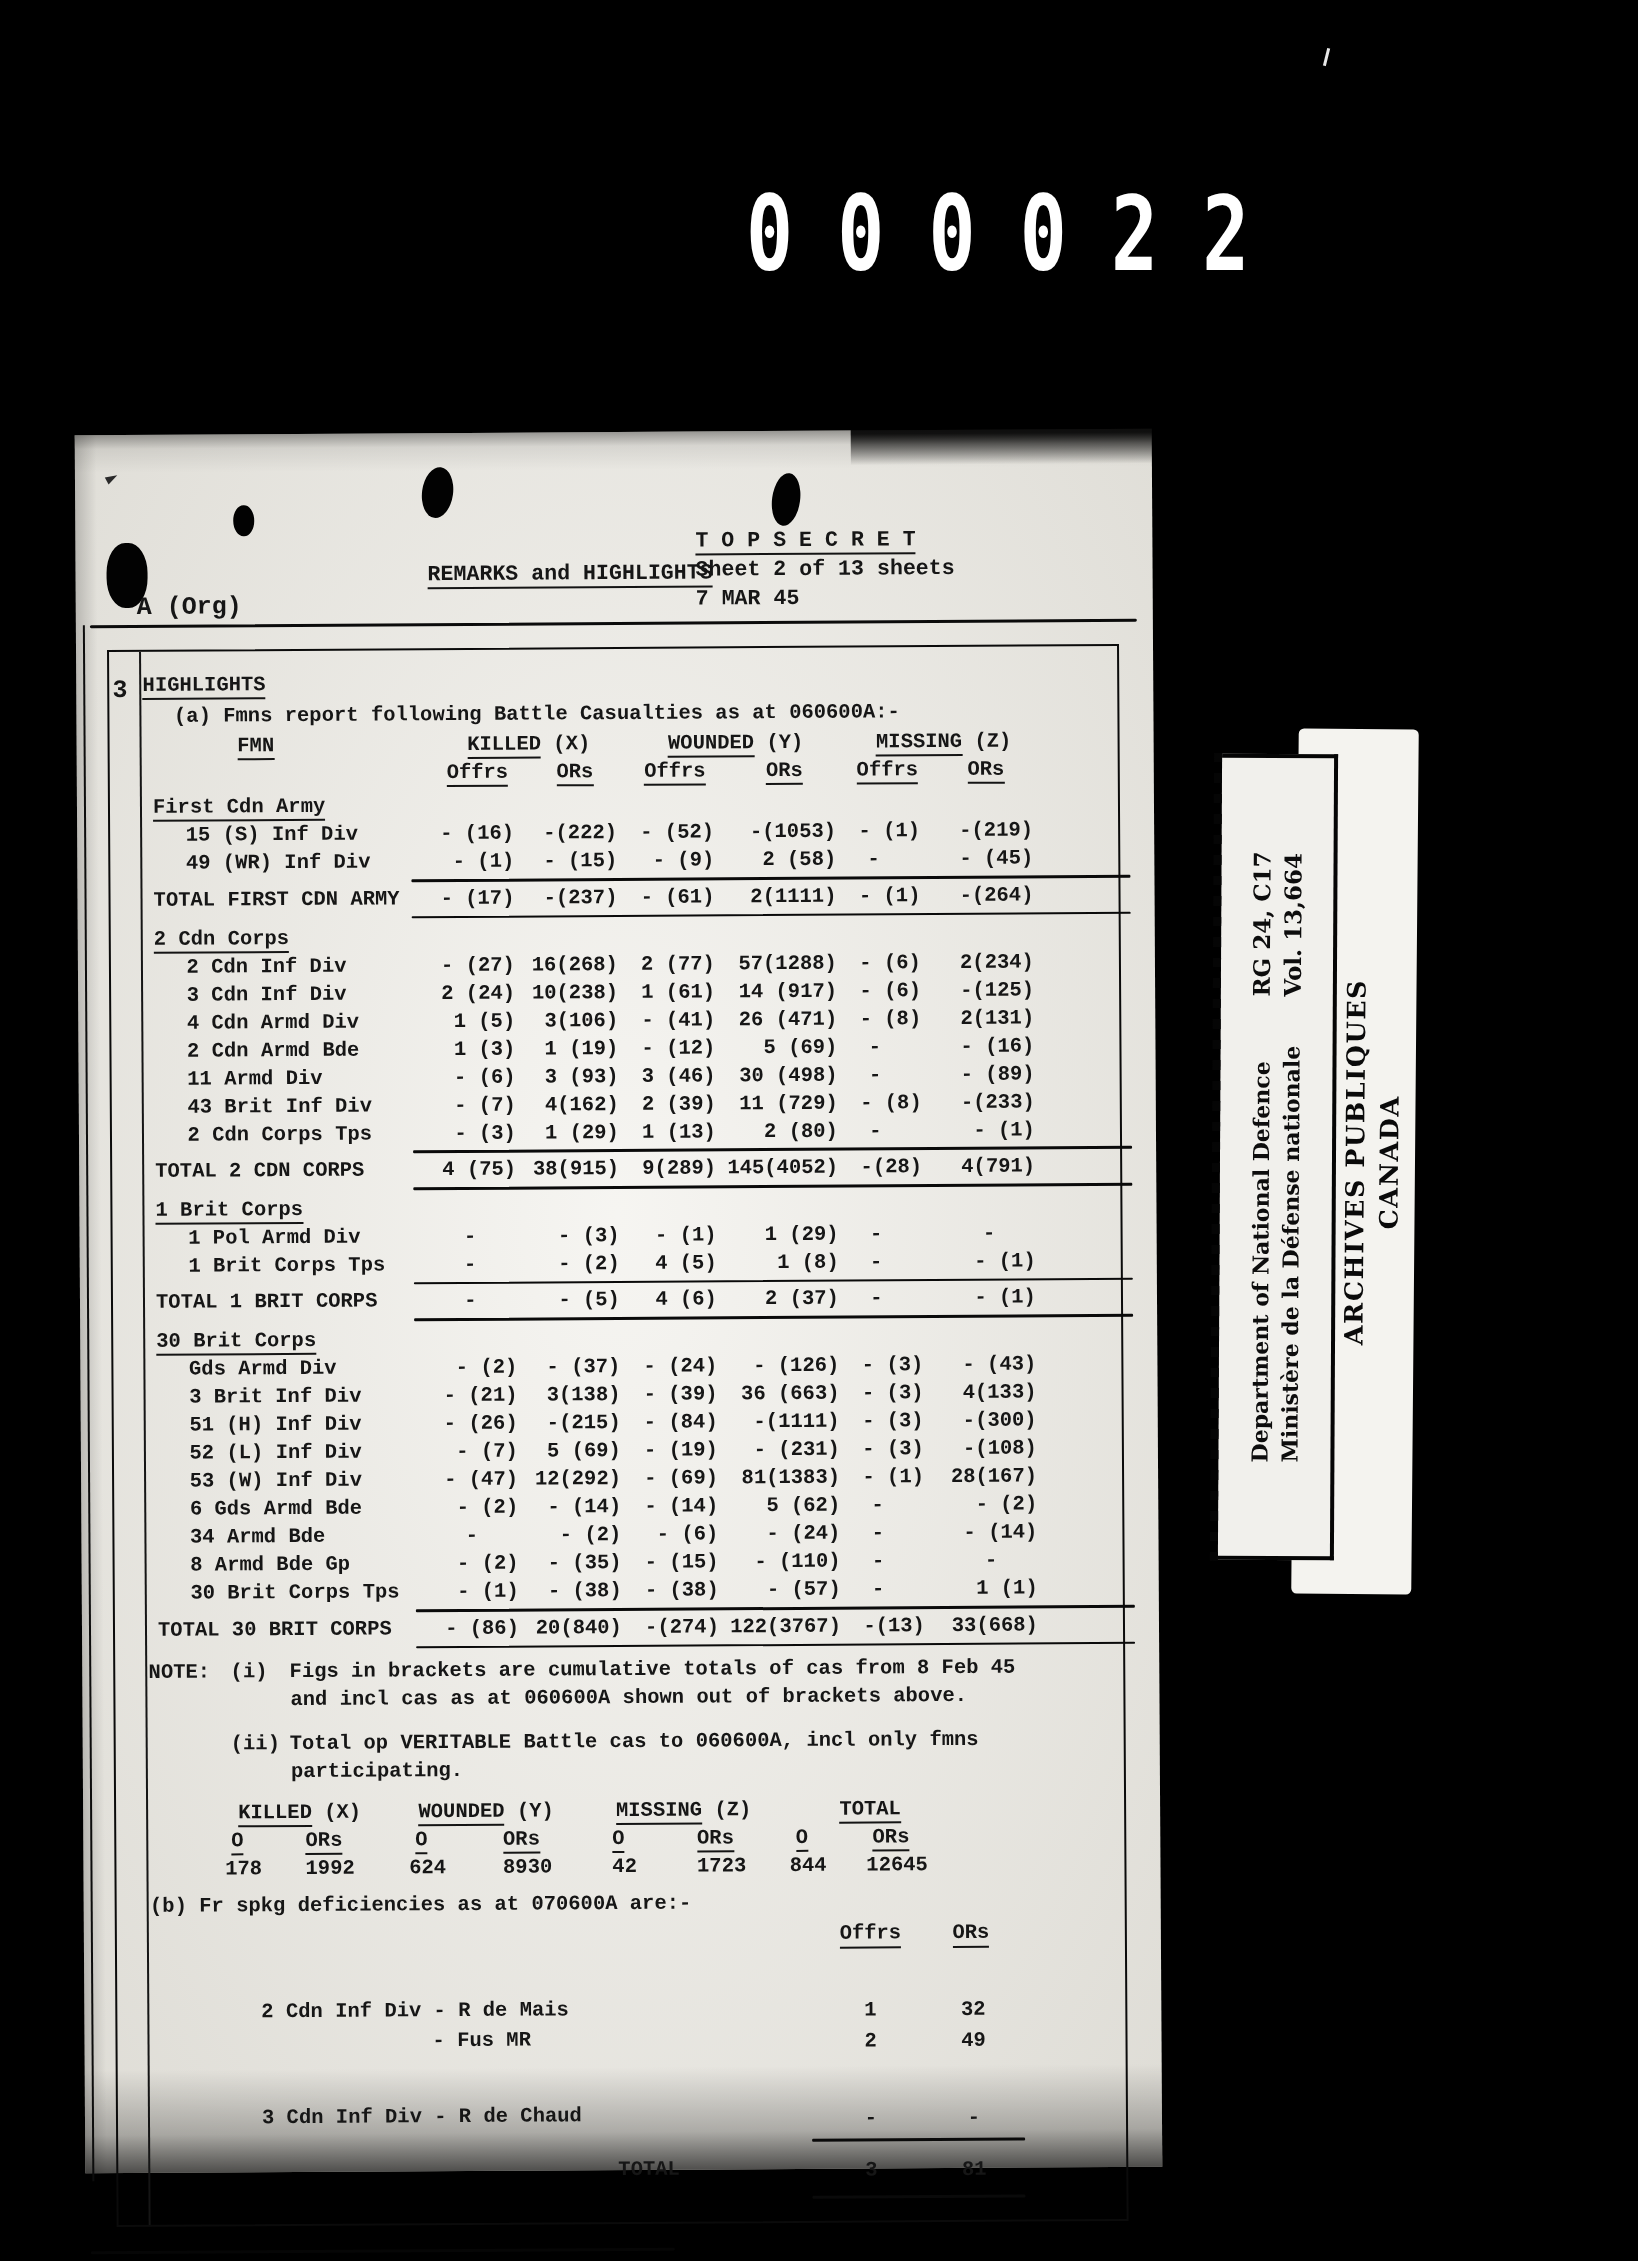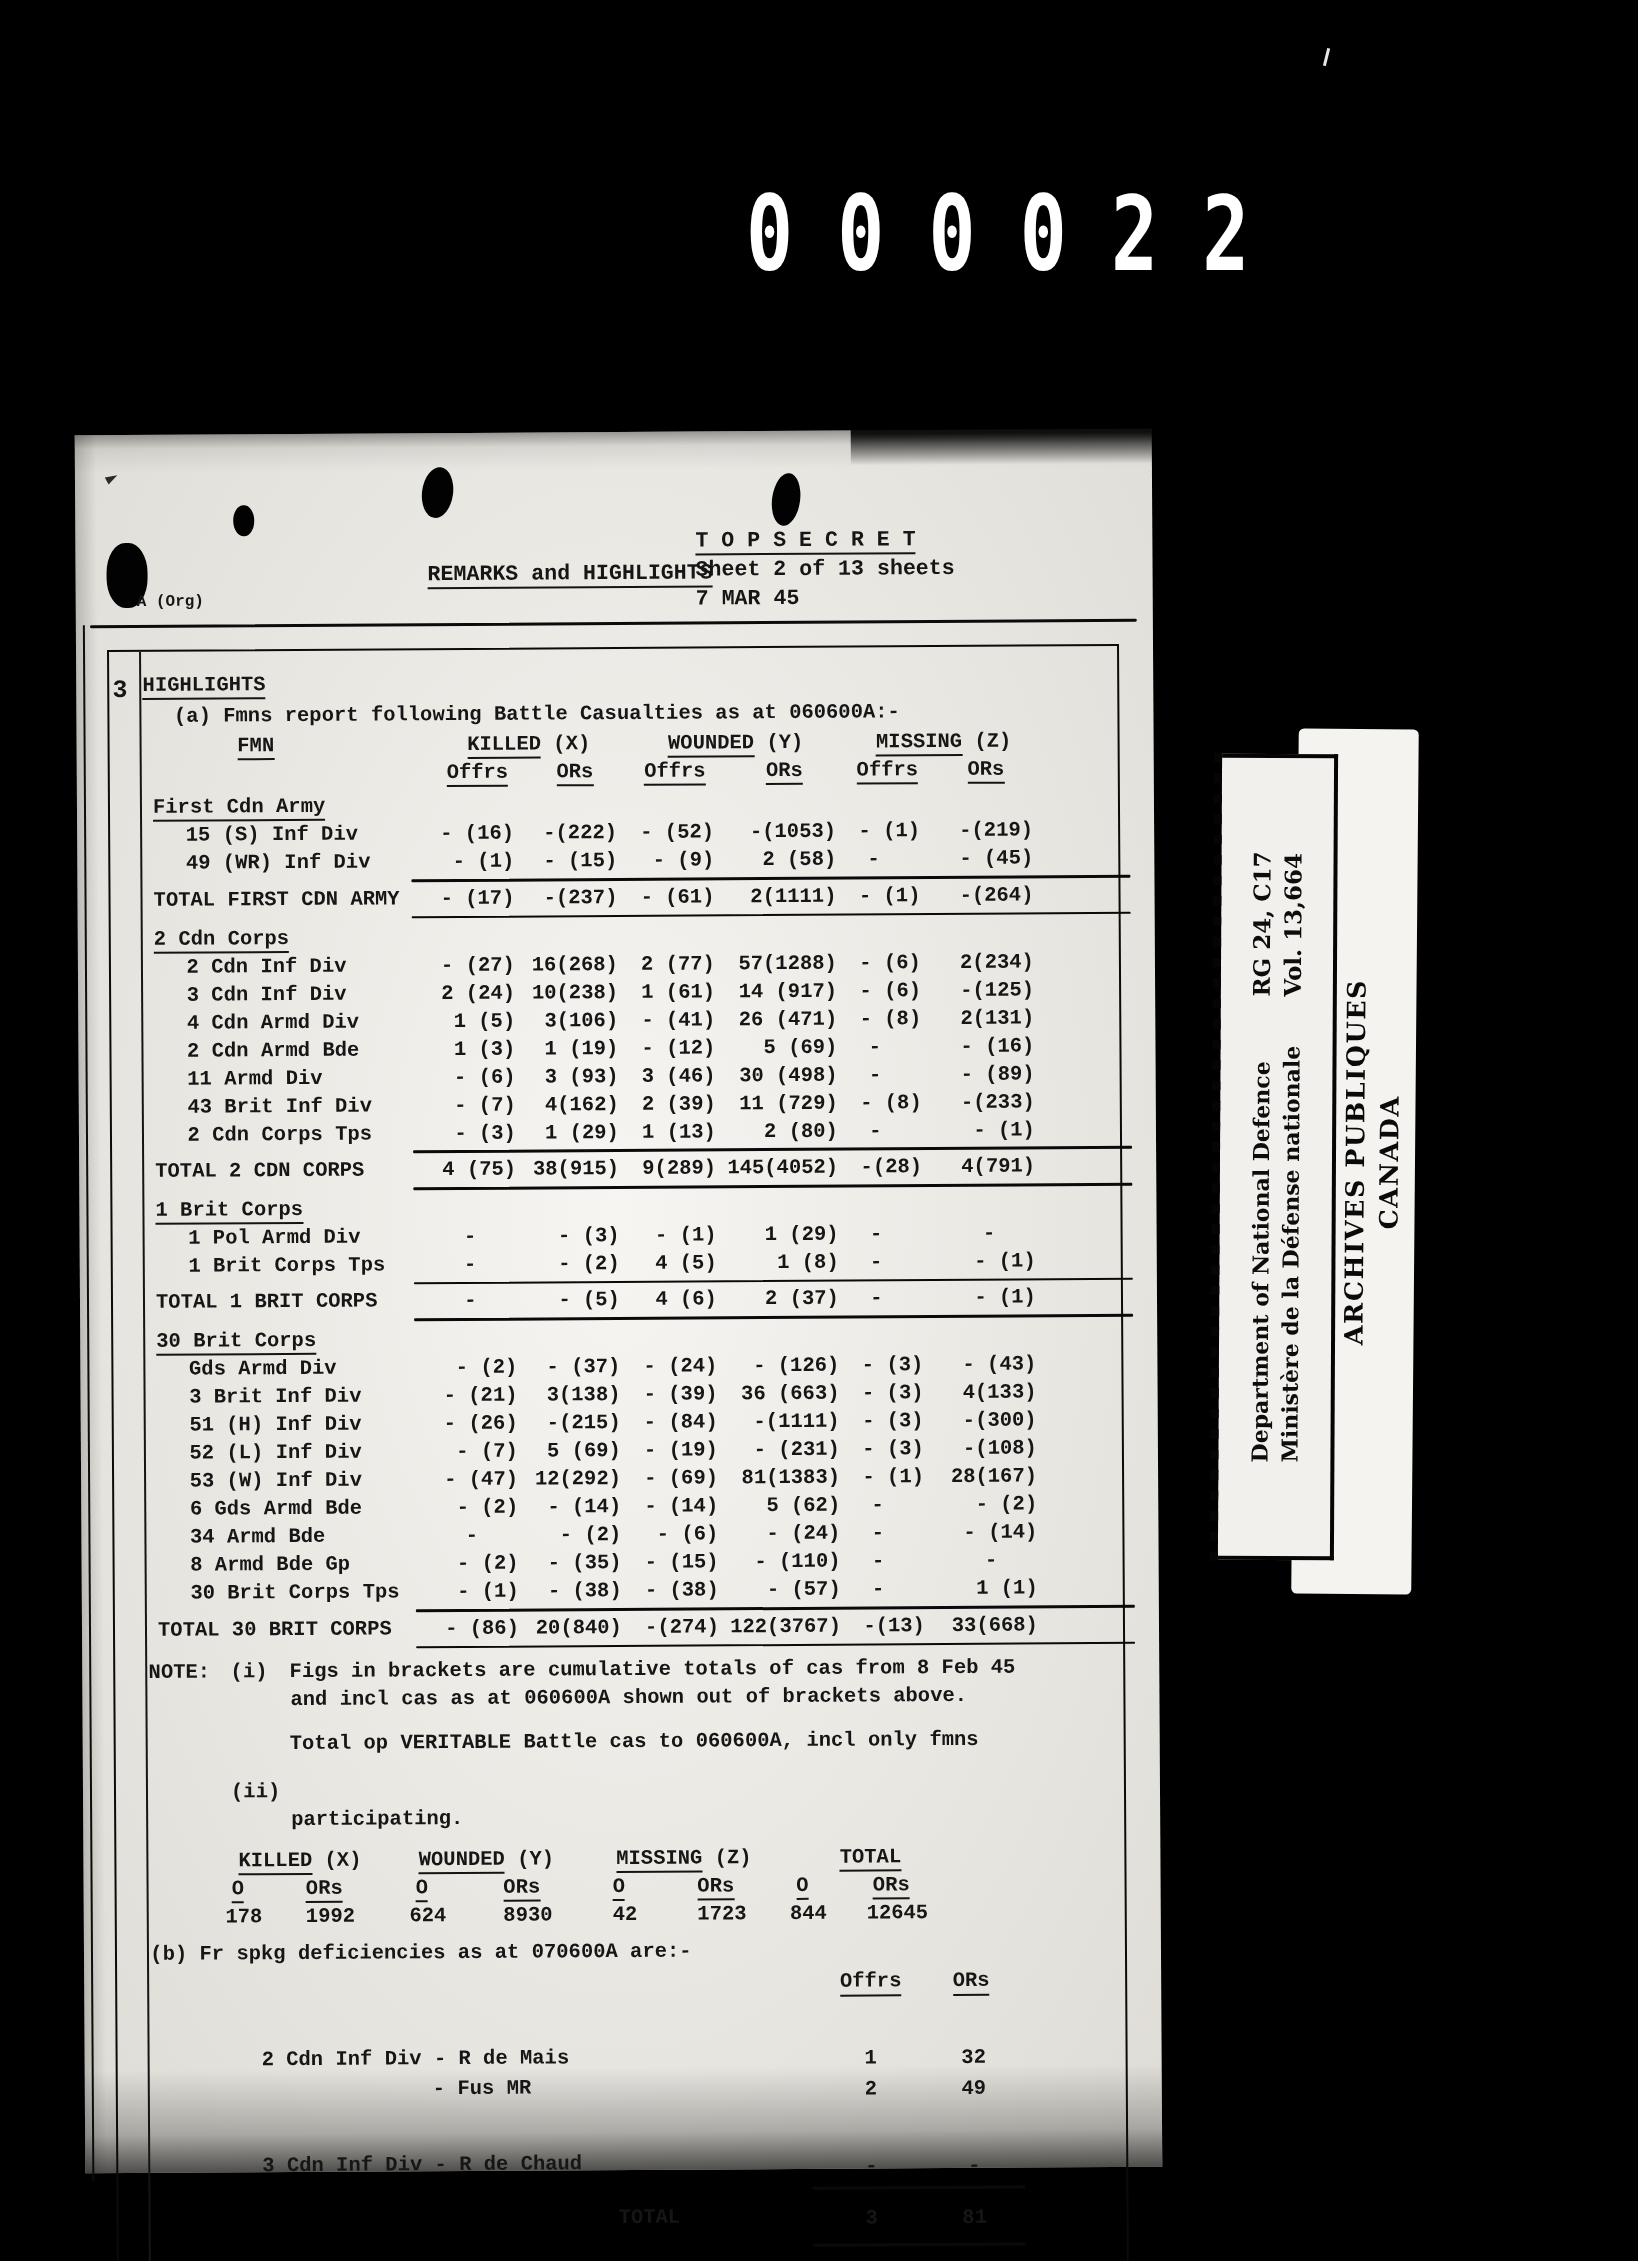--- a/index.html
+++ b/index.html
@@ -30,21 +30,21 @@
     background:linear-gradient(to top, rgba(0,0,0,0) 18%, rgba(0,0,0,.9) 86%);}
   .hole{position:absolute;background:#020202;border-radius:50%;}
   .hole-1{left:347px;top:34px;width:31px;height:51px;transform:rotate(8deg);}
   .hole-2{left:697px;top:42px;width:28px;height:53px;transform:rotate(8deg);}
   .blob-sm{left:158px;top:71px;width:20.5px;height:31px;}
   .blob-lg{left:31px;top:108px;width:41px;height:65px;border-radius:46%;}
   .arrow-mark{position:absolute;left:31px;top:39px;width:0;height:0;
     border-left:12px solid #2a2a2a;border-top:4.9px solid transparent;border-bottom:4.9px solid transparent;transform:rotate(-28deg);}
   
   .doc-title{position:absolute;left:352px;top:129px;font-size:21.6px;font-weight:bold;}
-  .org-label{position:absolute;left:61px;top:158px;font-size:16px;font-weight:bold;}
+  .org-label{position:absolute;left:61px;top:158px;font-size:25px;font-weight:bold;}
   .class-block{position:absolute;left:620px;top:95px;font-size:21.6px;font-weight:bold;line-height:29px;white-space:nowrap;}
   .u{border-bottom:2.2px solid #141414;padding-bottom:1.1px;}
   .header-rule{position:absolute;left:14px;top:190px;width:1047px;height:3.2px;background:#0b0b0b;border-radius:1.6px;}
   .outer-vline{position:absolute;left:6.5px;top:190px;width:2.2px;height:1556px;background:#0d0d0d;}
   
   .frame{position:absolute;left:0;top:215px;width:1077px;}
   .box{position:relative;margin-left:31px;width:1012px;border:2.7px solid #0b0b0b;
        padding:19.5px 16px 29px 43px;box-sizing:border-box;}
   .margin-vline{position:absolute;left:30px;top:0;bottom:0;width:1.6px;background:#151515;}
   .margin-number{position:absolute;left:3.2px;top:24px;font-size:25px;font-weight:bold;}
@@ -66,21 +66,21 @@
   .sec-head{margin-top:5.4px;margin-left:-8.6px;}
   .sep{height:2.7px;background:#0a0a0a;margin:2.7px 0 3.2px 249px;width:719px;border-radius:1.1px;}
   .trow.total .cell.fmn{margin-left:-8.6px;}
   
   .note{margin-top:8.6px;}
   .note-line{display:flex;}
   .note-label{width:82px;margin-left:-9.7px;flex:none;}
   .note-num{width:59px;flex:none;}
   .note-cont{margin-left:132px;}
   .note-ii{margin-top:16px;}
-  .note-ii .note-num{margin-left:72px;margin-top:48px;}
+  .note-ii .note-num{margin-left:72px;}
   
   .ver{margin-top:13px;margin-left:54px;width:746px;}
   .ver-g{display:grid;grid-template-columns:173px 200px 195px 178px;}
   .ver-g .gcell{text-align:center;}
   .ver-row{display:grid;grid-template-columns:70px 103px 92px 108px 86px 108px 65px 113px;}
   .ver-row .cell{text-align:center;padding-right:9.7px;}
   .ver-row.subs .cell{text-align:center;padding-right:21.6px;}
   
   .def{position:relative;height:303px;margin-top:9.7px;}
   .def .abs{position:absolute;white-space:nowrap;}

